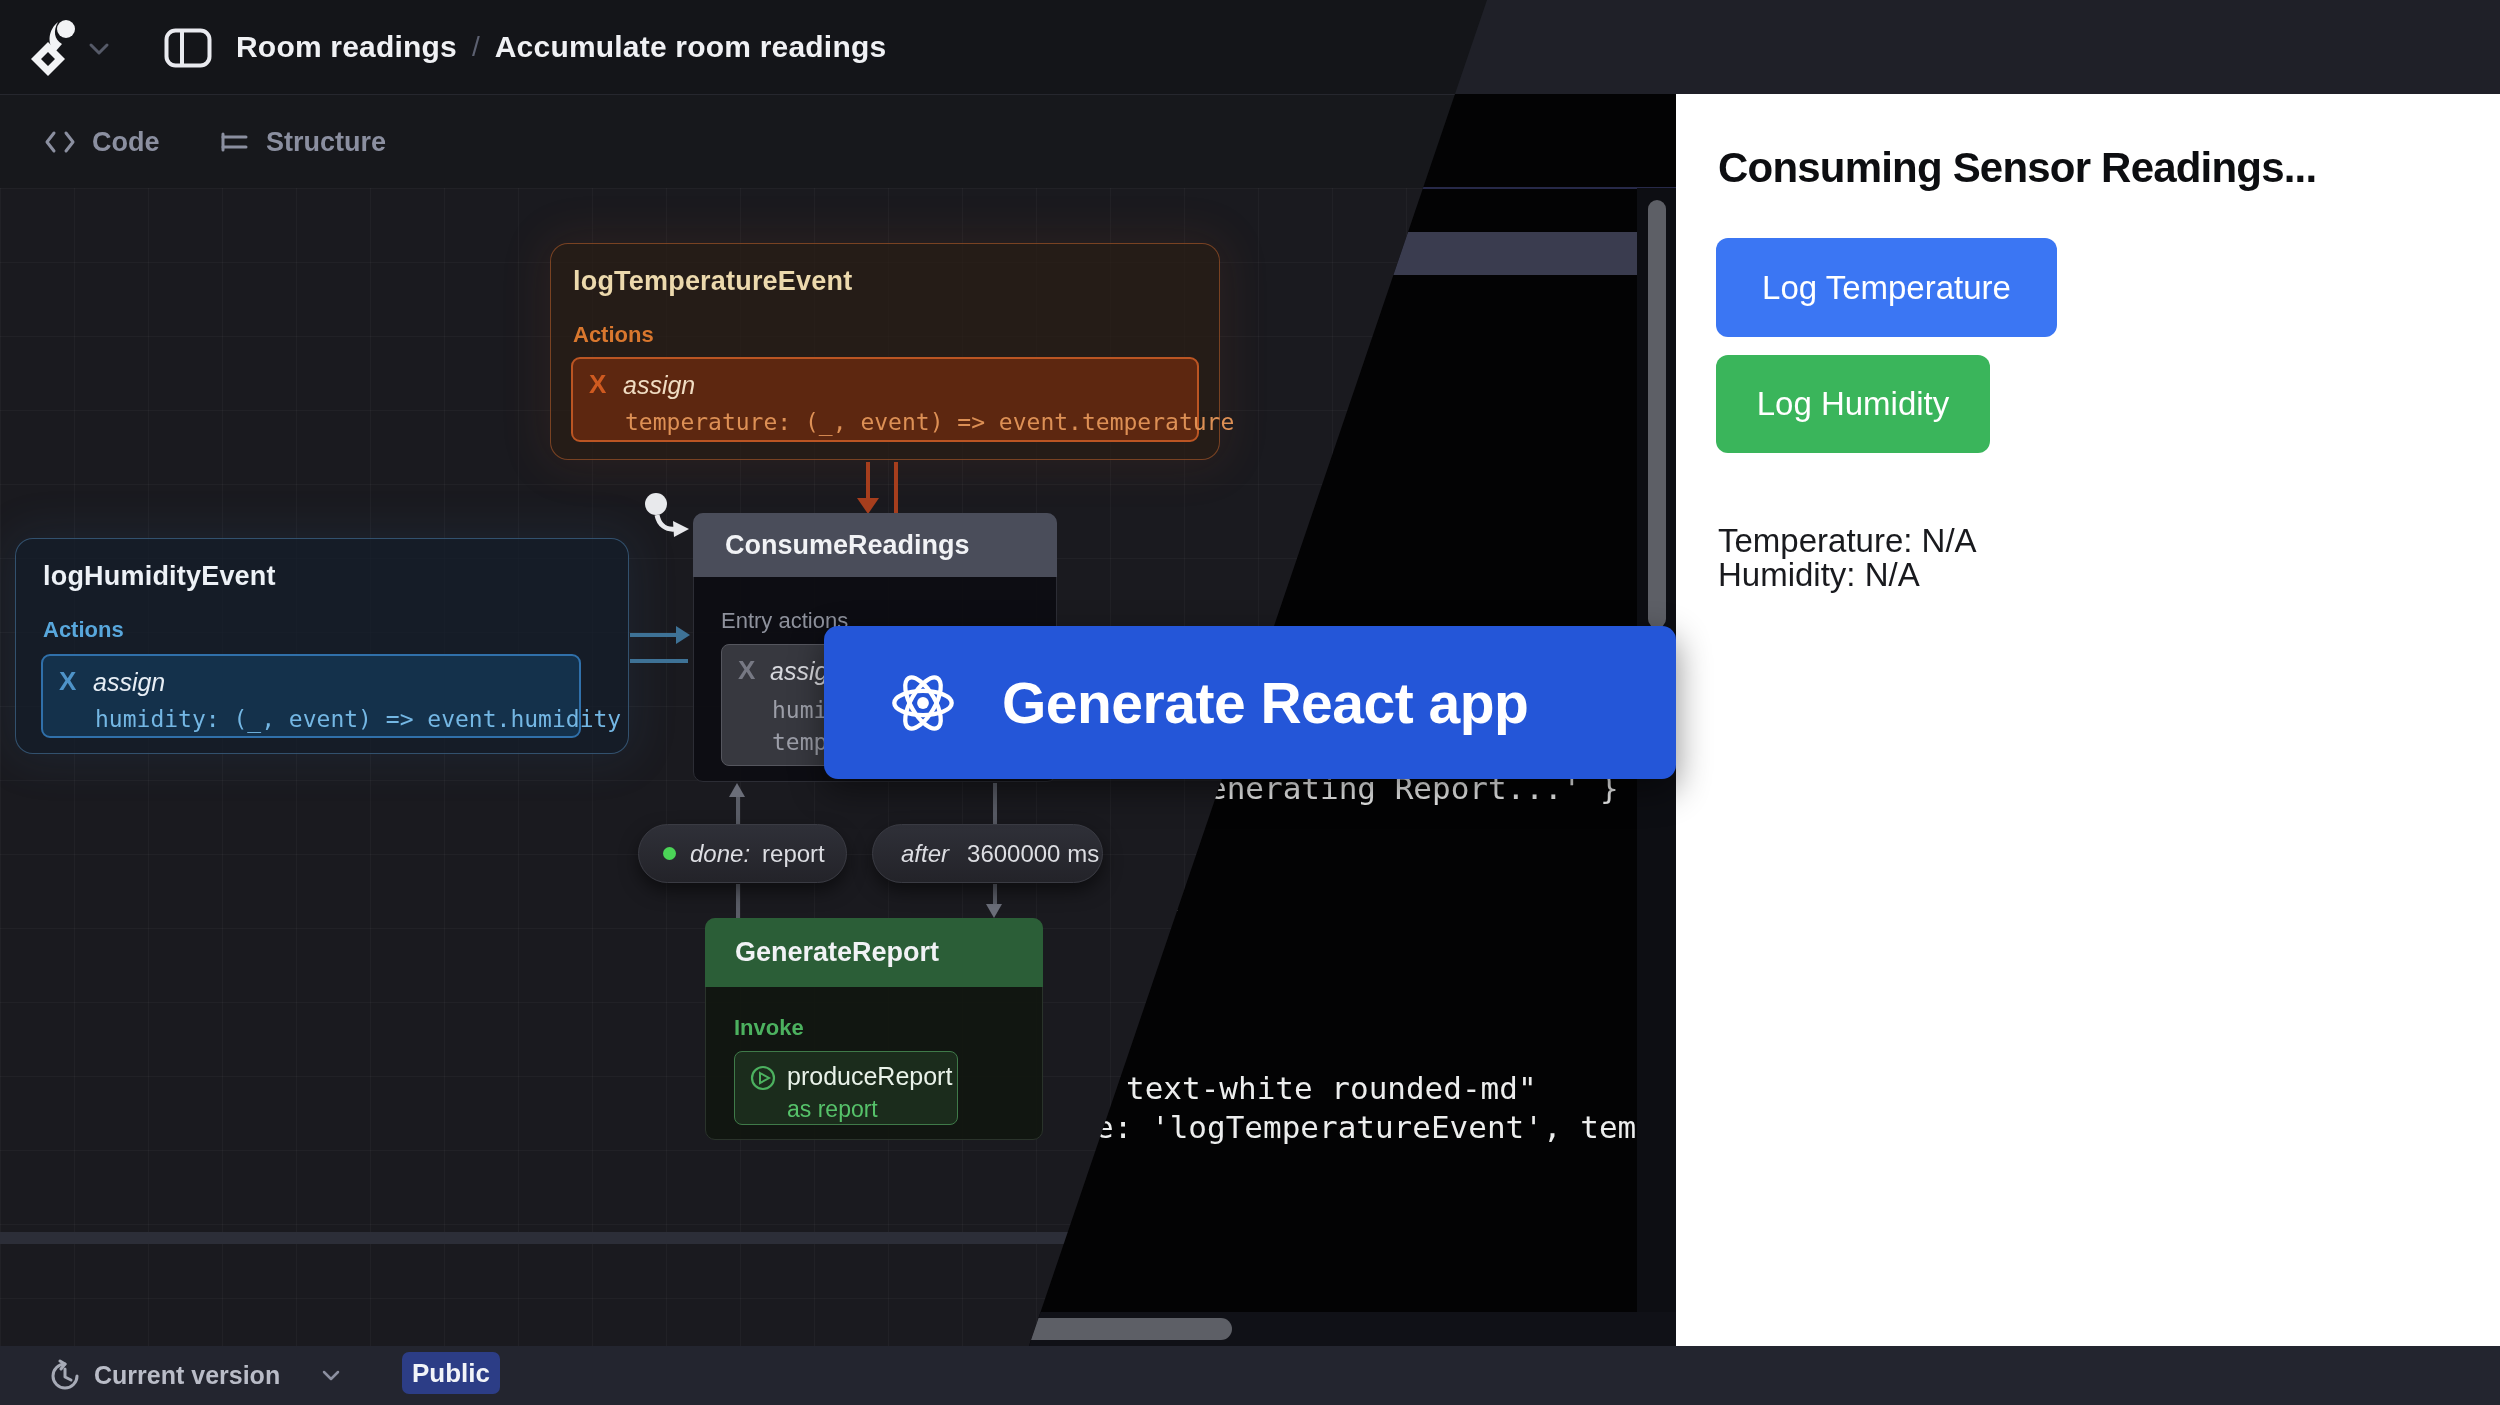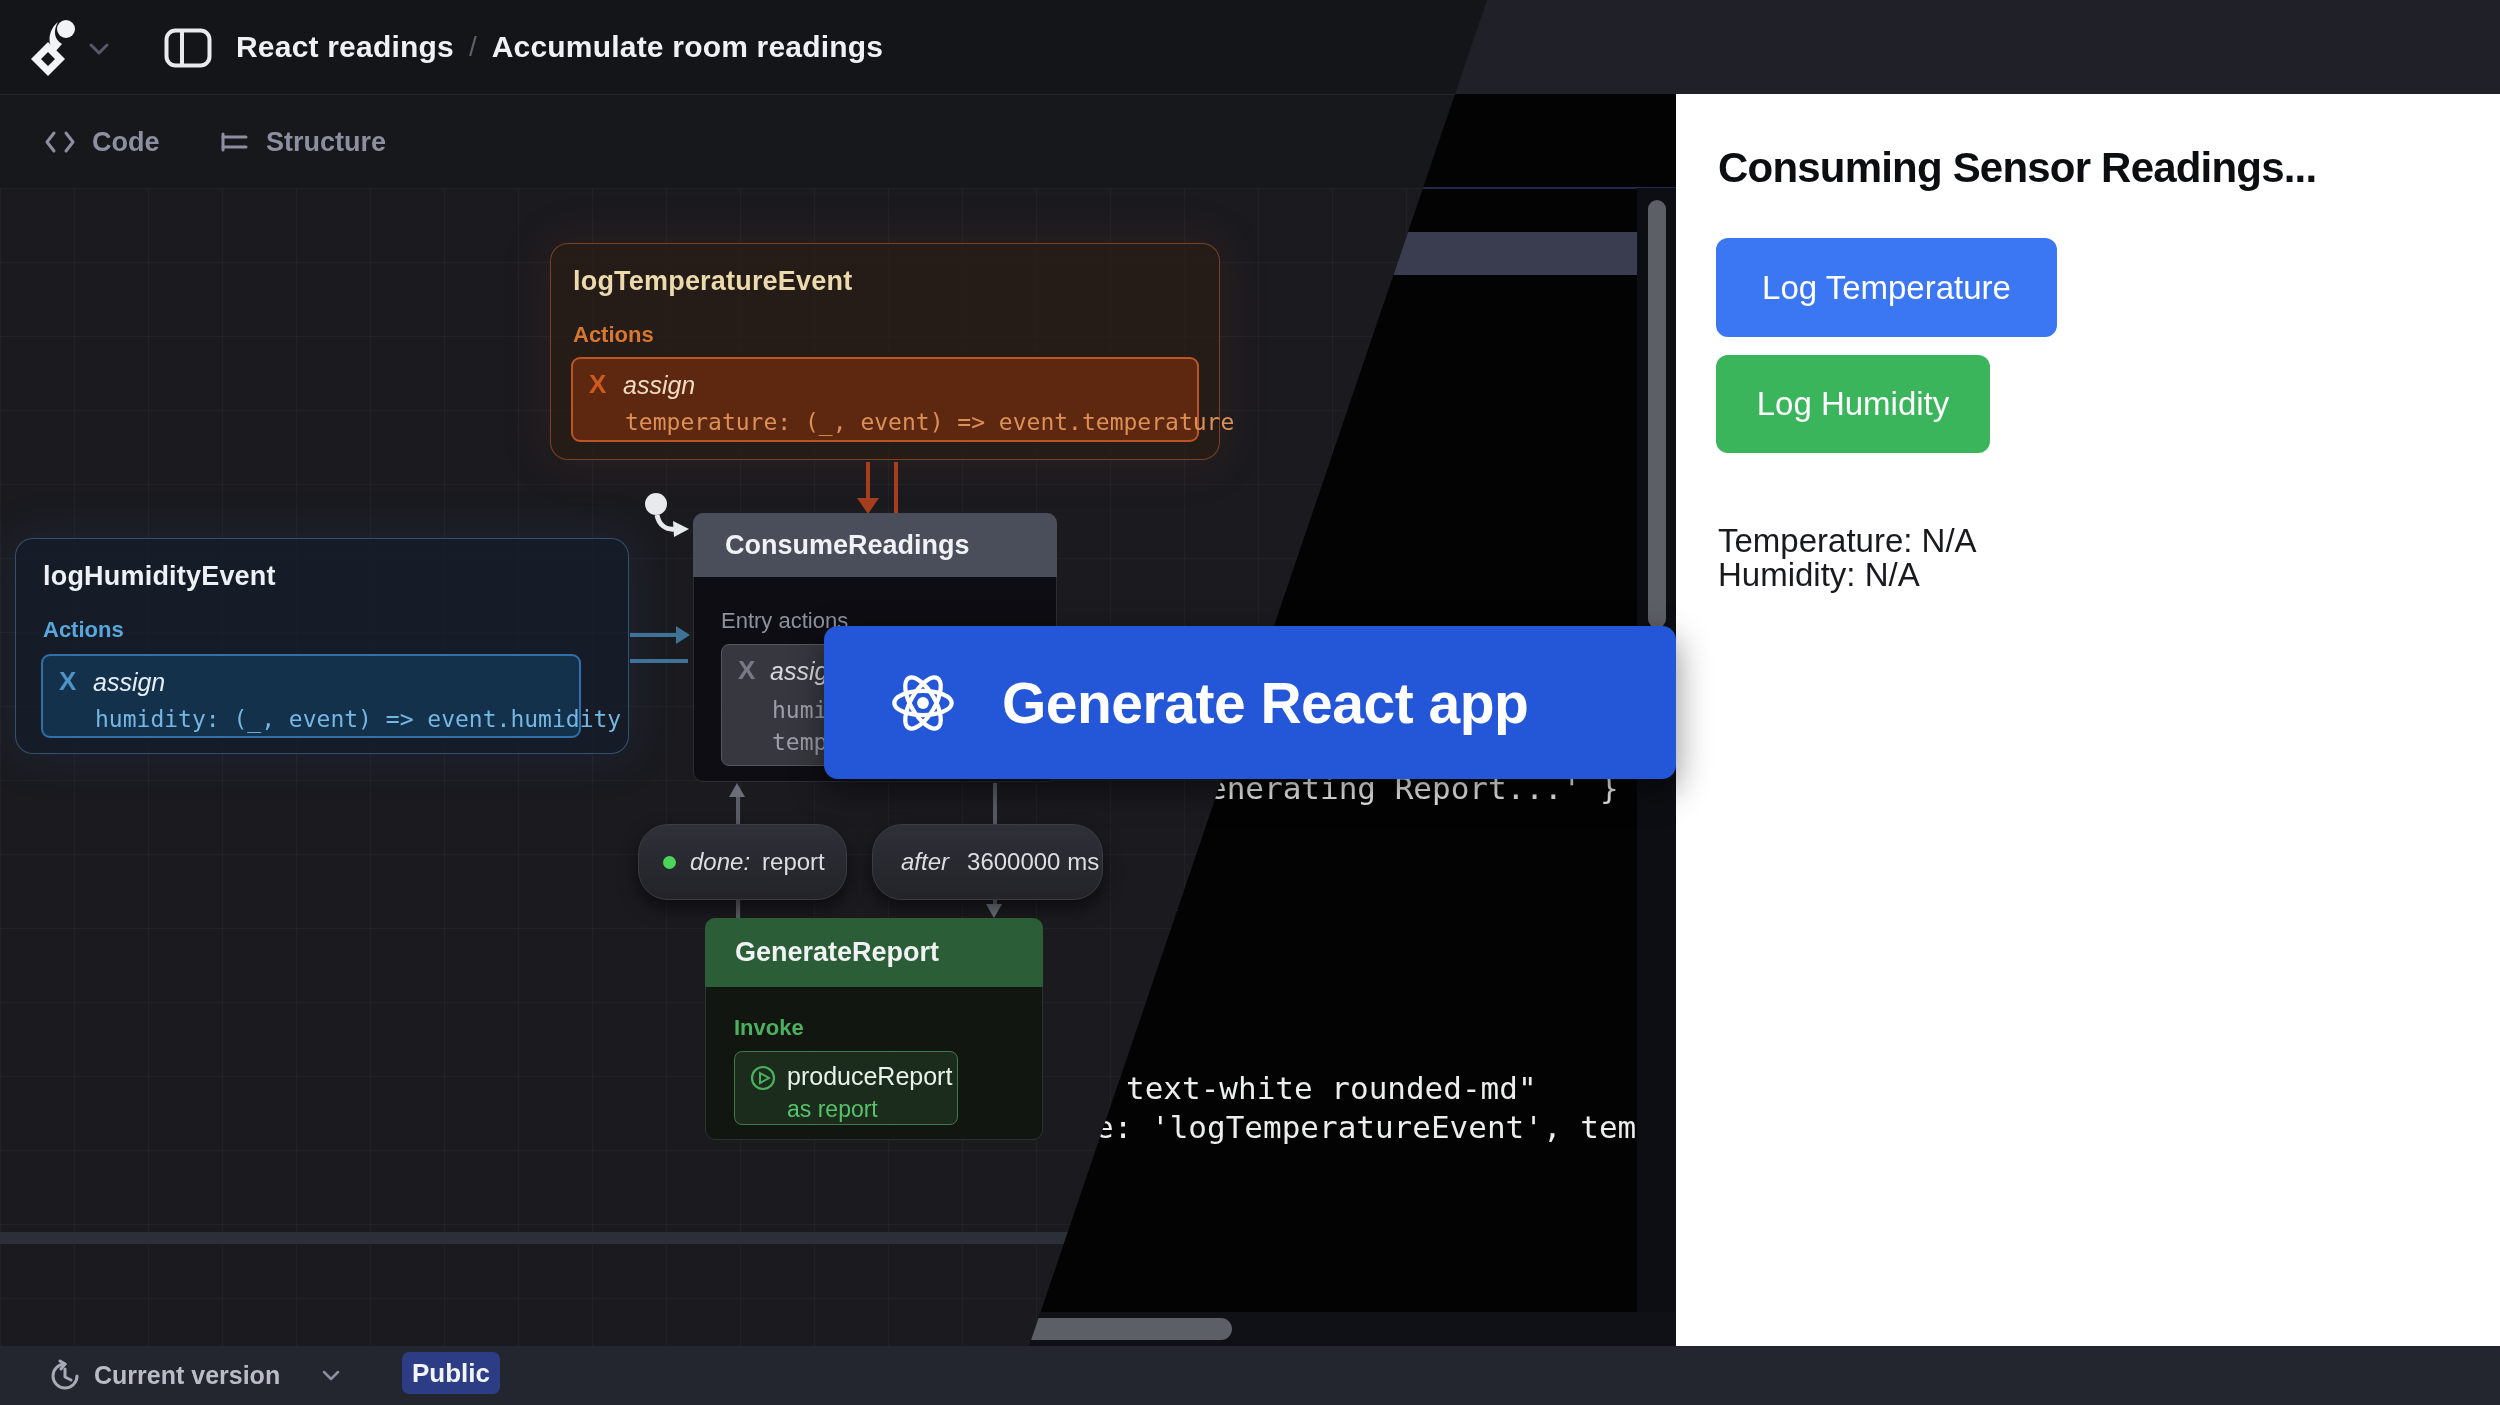--- a/index.html
+++ b/index.html
@@ -65,21 +65,21 @@
   .sb-consume .sb-sec { left:27px; top:94px; color:#8e919c; }
   .sb-report  .sb-sec { left:28px; top:96px; color:#4cb15f; font-weight:600; }
   .entry-box { position:absolute; left:27px; top:130px; width:312px; height:122px; background:#37383f; border:1px solid #55565e; border-radius:8px; }
   .entry-box .x-glyph { color:#777984; }
   .entry-box .assign-lbl { left:48px; color:#d8d9de; }
   .entry-line { position:absolute; left:50px; font-family:"DejaVu Sans Mono", monospace; font-size:23px; color:#9c9ea8; white-space:nowrap; }
   .invoke-box { position:absolute; left:28px; top:132px; width:224px; height:74px; background:#1b2c1c; border:1px solid #3f7a49; border-radius:8px; }
   .invoke-name { position:absolute; left:52px; top:10px; font-size:25px; color:#e9f2e9; }
   .invoke-alias { position:absolute; left:52px; top:44px; font-size:23px; color:#56c26a; }
 
-  .pill { position:absolute; top:824px; height:76px; border-radius:30px; display:flex; align-items:center;
+  .pill { position:absolute; top:824px; height:59px; border-radius:30px; display:flex; align-items:center;
     background:linear-gradient(180deg,#2f3038,#232329); border:1px solid #3a3b43; box-shadow:0 8px 18px rgba(0,0,0,.5); }
   .pill-done { left:638px; width:209px; padding-left:24px; }
   .pill-after { left:872px; width:231px; padding-left:28px; }
   .pill-dot { width:13px; height:13px; border-radius:50%; background:#4bd457; margin-right:14px; }
   .pill-kw { font-size:24px; font-style:italic; color:#dcdde2; }
   .pill-val { font-size:24px; color:#dcdde2; margin-left:12px; }
 
   .vline { position:absolute; width:4px; }
   .hline { position:absolute; height:4px; }
   .orange { background:#a63e1d; }
@@ -251,21 +251,21 @@
       </svg>
     </div>
     <svg class="tb-chevron" width="22" height="14" viewBox="0 0 22 14">
       <polyline points="3,3 11,11 19,3" fill="none" stroke="#565a68" stroke-width="3" stroke-linecap="round" stroke-linejoin="round"></polyline>
     </svg>
     <svg class="panel-icon" width="48" height="40" viewBox="0 0 48 40">
       <rect x="2.5" y="2.5" width="43" height="35" rx="9" fill="none" stroke="#e9eaef" stroke-width="4"></rect>
       <line x1="18" y1="3" x2="18" y2="37" stroke="#e9eaef" stroke-width="4"></line>
     </svg>
     <div class="breadcrumb">
-      <span class="bc-seg">React readings</span>
+      <span class="bc-seg">Room readings</span>
       <span class="bc-sep">/</span>
       <span class="bc-seg">Accumulate room readings</span>
     </div>
   </div>
 
   <div class="toolbar">
     <div class="tool-item" style="left:44px;">
       <svg width="32" height="24" viewBox="0 0 32 24">
         <polyline points="10,3 3,12 10,21" fill="none" stroke="#8b8fa0" stroke-width="3" stroke-linecap="round" stroke-linejoin="round"></polyline>
         <polyline points="22,3 29,12 22,21" fill="none" stroke="#8b8fa0" stroke-width="3" stroke-linecap="round" stroke-linejoin="round"></polyline>

